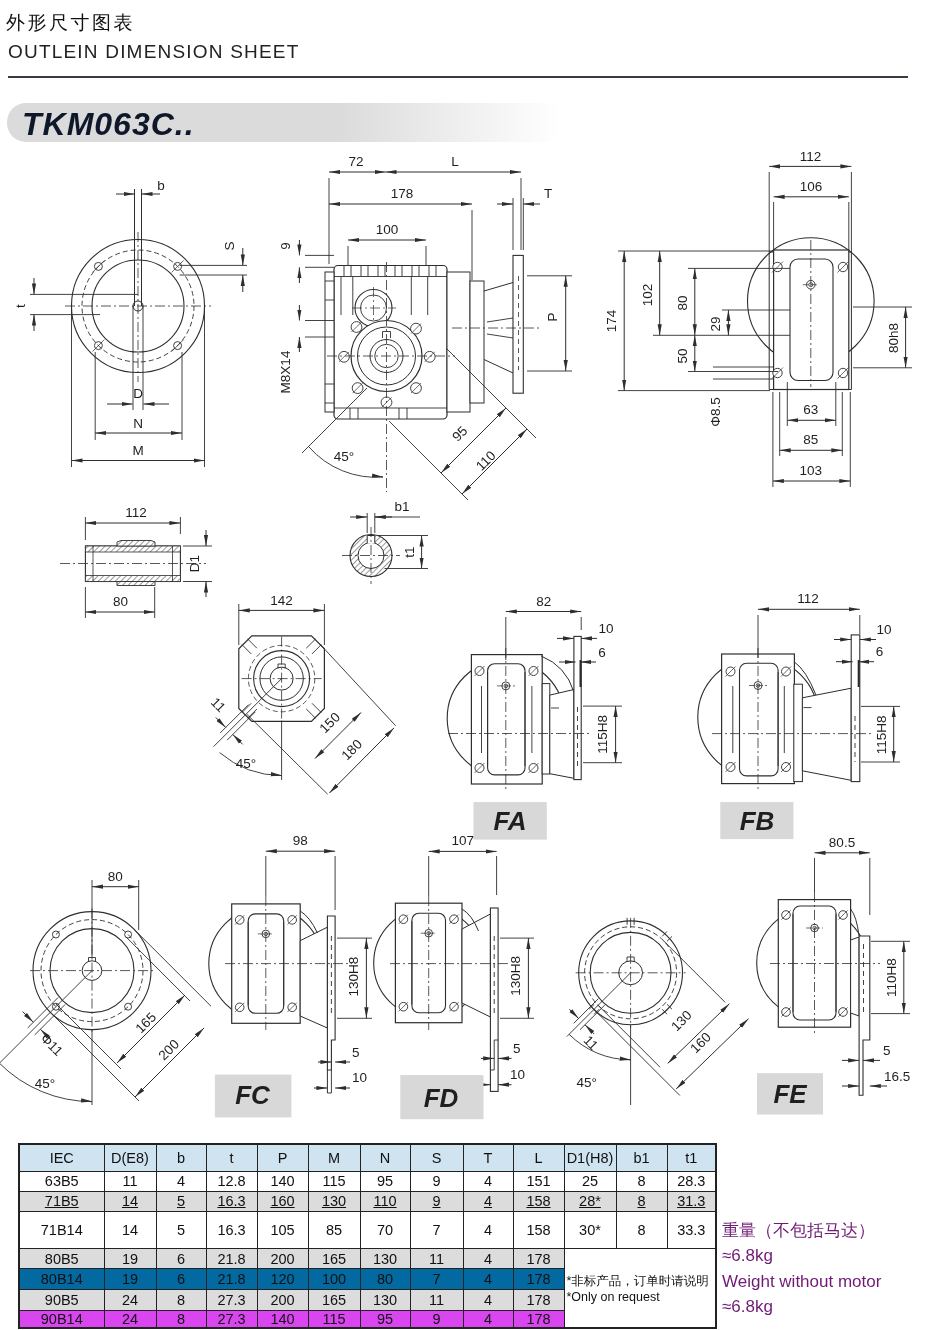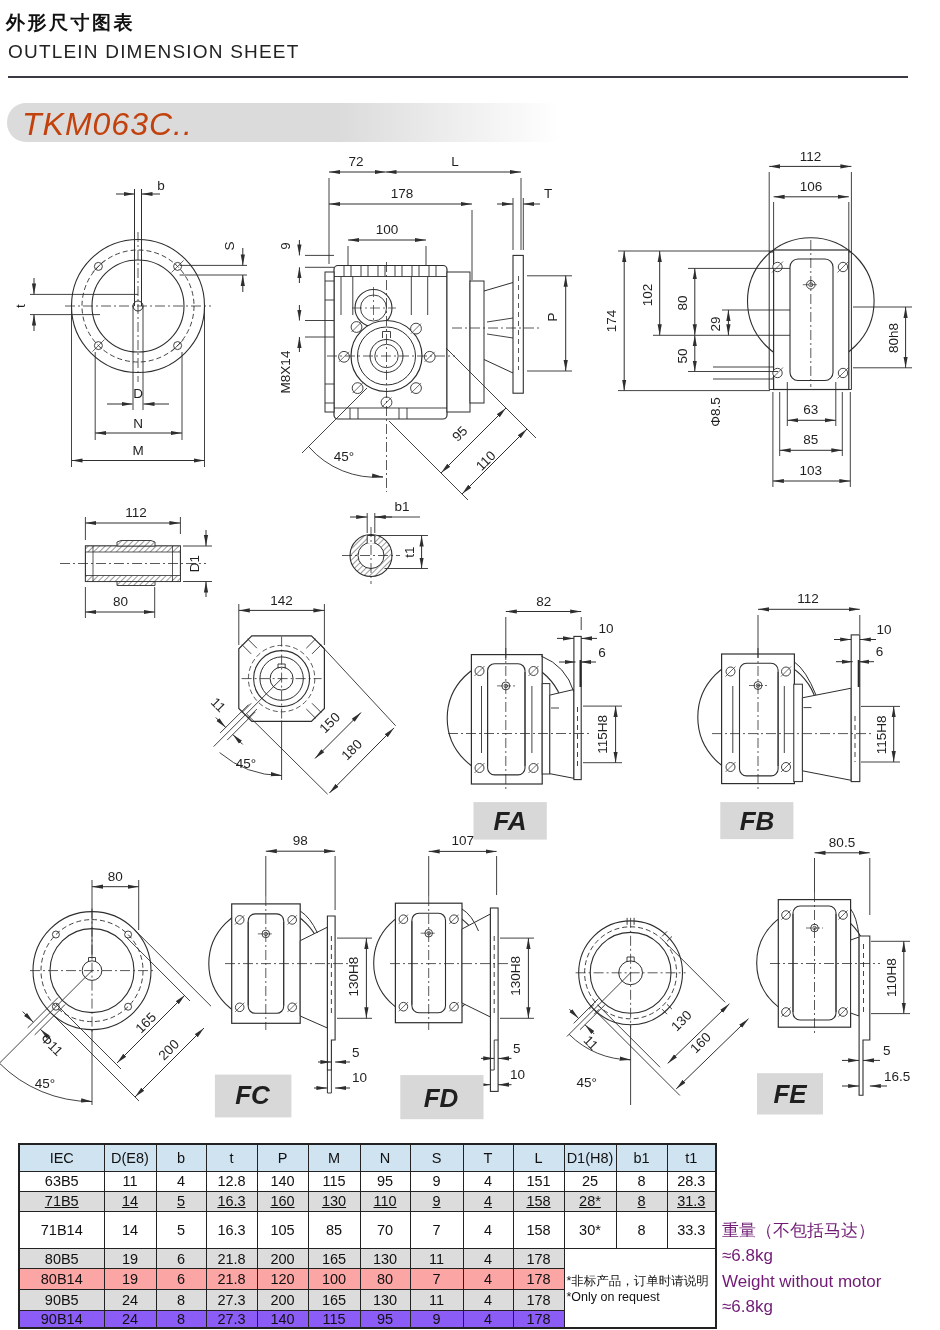--- a/index.html
+++ b/index.html
@@ -1,25 +1,25 @@
 <!DOCTYPE html>
 <html><head><meta charset="utf-8">
 <style>
 html,body{margin:0;padding:0;background:#fff;width:940px;height:1330px;overflow:hidden;}
 body{font-family:"Liberation Sans",sans-serif;position:relative;}
 .abs{position:absolute;}
 table{border-collapse:collapse;font-size:14.5px;color:#111;border:2px solid #222;}
 td,th{border:1px solid #222;text-align:center;padding:0;font-weight:normal;}
 </style></head>
 <body>
-<div class="abs" style="left:6px;top:10px;font-size:19px;font-weight:bold;color:#111;letter-spacing:2.5px;">外形尺寸图表</div>
+<div class="abs" style="left:6px;top:10px;font-size:19px;font-weight:normal;color:#111;letter-spacing:2.5px;">外形尺寸图表</div>
 <div class="abs" style="left:8px;top:41px;font-size:19px;color:#222;letter-spacing:1.2px;">OUTLEIN DIMENSION SHEET</div>
 <div class="abs" style="left:8px;top:76px;width:900px;height:1.6px;background:#3a3a44;"></div>
 <div class="abs" style="left:7px;top:103px;width:553px;height:39px;border-radius:19px 0 0 19px;background:linear-gradient(to right,#dbdbdb 0%,#dbdbdb 60%,#ffffff 100%);"></div>
-<div class="abs" style="left:22px;top:106px;font-size:32px;font-weight:normal;font-style:italic;color:#c2410c;letter-spacing:1px;">TKM063C..</div>
+<div class="abs" style="left:22px;top:106px;font-size:32px;font-weight:bold;font-style:italic;color:#0f172a;letter-spacing:1px;">TKM063C..</div>
 <svg class="abs" style="left:0;top:0;" width="940" height="1330" viewBox="0 0 940 1330">
 <defs>
       <marker id="ar" markerUnits="userSpaceOnUse" markerWidth="12" markerHeight="8" refX="11" refY="4" orient="auto-start-reverse">
         <path d="M0,1.9 L11,4 L0,6.1 Z" fill="#2e2e2e"></path>
       </marker>
       <pattern id="hat" patternUnits="userSpaceOnUse" width="4" height="4" patternTransform="rotate(45)">
         <rect width="4" height="4" fill="white"></rect>
         <line x1="0" y1="0" x2="0" y2="4" stroke="#444" stroke-width="1.1"></line>
       </pattern>
     </defs>
@@ -672,21 +672,21 @@
         <td>6</td>
         <td>21.8</td>
         <td>200</td>
         <td>165</td>
         <td>130</td>
         <td>11</td>
         <td>4</td>
         <td>178</td>
         <td colspan="3" rowspan="4" style="background:#fff;text-align:left;font-size:12.5px;padding-left:2px;"><span style="white-space:nowrap;text-align:center;">*非标产品，订单时请说明</span><br>*Only on request</td>
       </tr>
-<tr style="height:20.3px;background:#fca5a5;">
+<tr style="height:20.3px;background:#0369a1;">
         <td>80B14</td>
         <td>19</td>
         <td>6</td>
         <td>21.8</td>
         <td>120</td>
         <td>100</td>
         <td>80</td>
         <td>7</td>
         <td>4</td>
         <td>178</td>
@@ -696,21 +696,21 @@
         <td>24</td>
         <td>8</td>
         <td>27.3</td>
         <td>200</td>
         <td>165</td>
         <td>130</td>
         <td>11</td>
         <td>4</td>
         <td>178</td>
       </tr>
-<tr style="height:18px;background:#8b5cf6;">
+<tr style="height:18px;background:#d946ef;">
         <td>90B14</td>
         <td>24</td>
         <td>8</td>
         <td>27.3</td>
         <td>140</td>
         <td>115</td>
         <td>95</td>
         <td>9</td>
         <td>4</td>
         <td>178</td>

